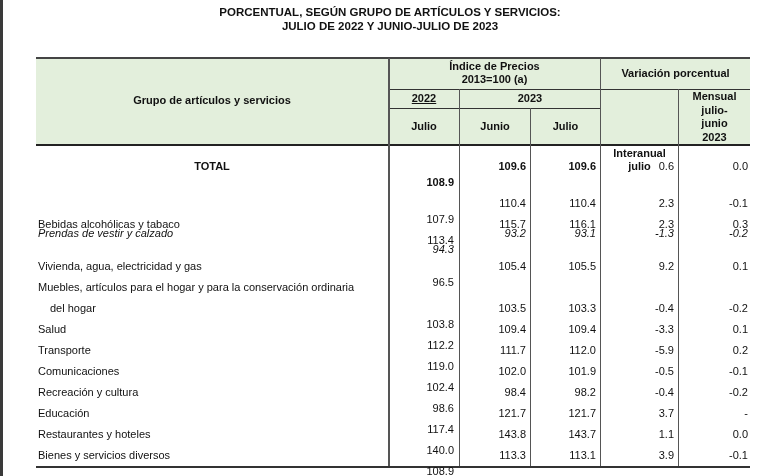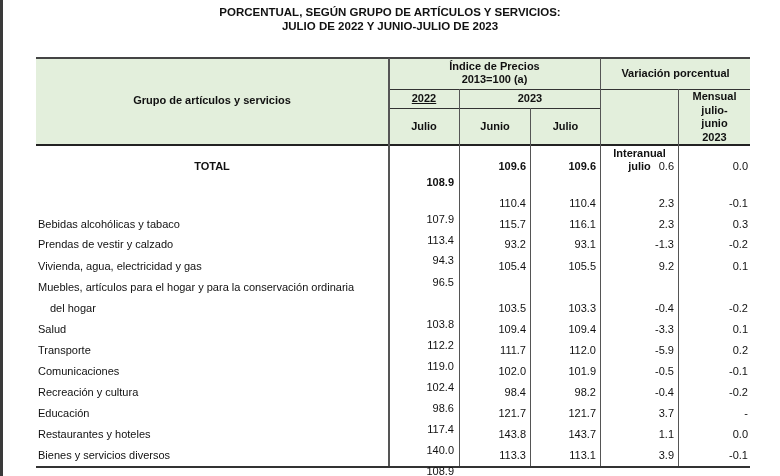--- a/index.html
+++ b/index.html
@@ -89,21 +89,21 @@
   <span class="num c5">-0.1</span>
 </div>
 <div class="row" style="top:215px;">
   <span class="label">Bebidas alcohólicas y tabaco</span>
   <span class="num c1">113.4</span>
   <span class="num c2">115.7</span>
   <span class="num c3">116.1</span>
   <span class="num c4">2.3</span>
   <span class="num c5">0.3</span>
 </div>
-<div class="row" style="top:235px;">
+<div class="row" style="top:224px;font-style:italic;">
   <span class="label">Prendas de vestir y calzado</span>
   <span class="num c1">94.3</span>
   <span class="num c2">93.2</span>
   <span class="num c3">93.1</span>
   <span class="num c4">-1.3</span>
   <span class="num c5">-0.2</span>
 </div>
 <div class="row" style="top:257px;">
   <span class="label">Vivienda, agua, electricidad y gas</span>
   <span class="num c1">96.5</span>

